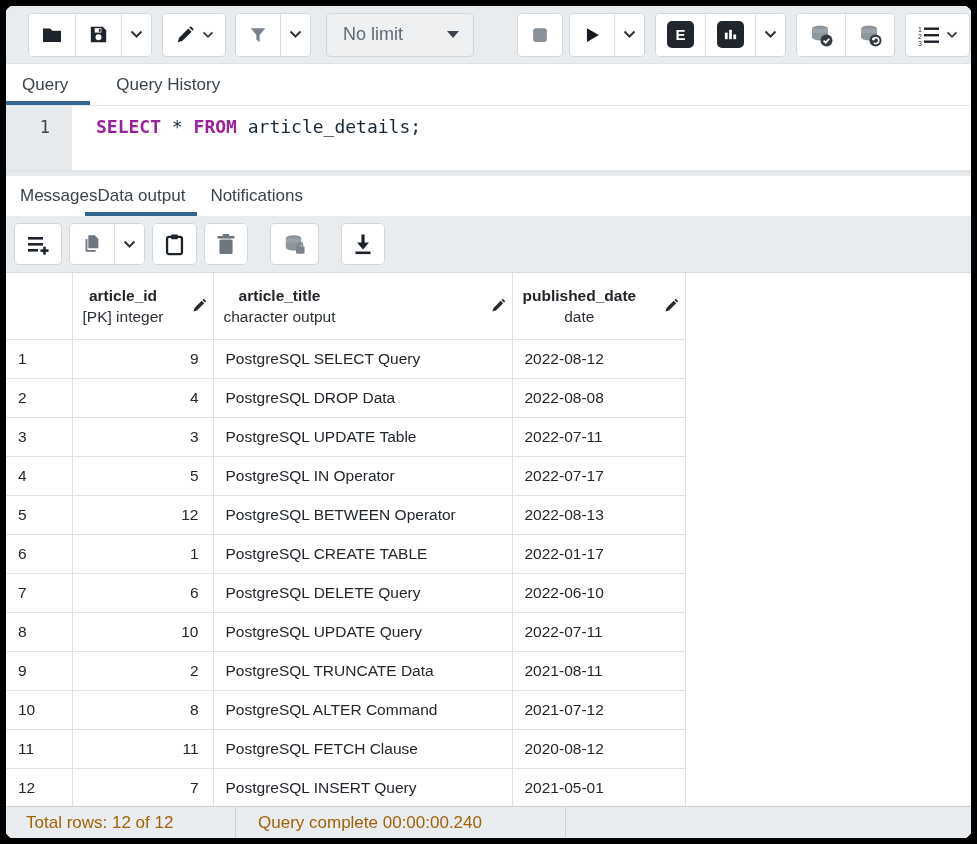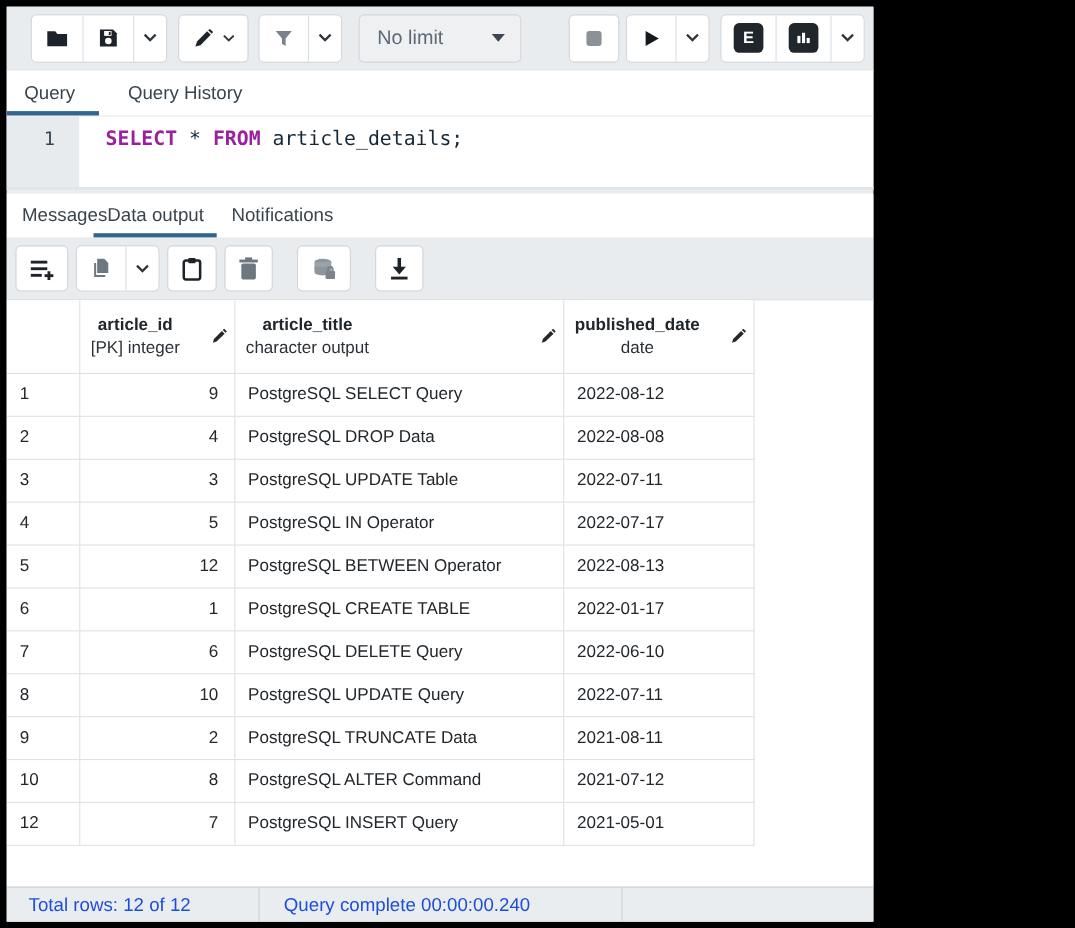--- a/index.html
+++ b/index.html
@@ -1,17 +1,17 @@
 <!DOCTYPE html>
 <html><head>
 <meta charset="utf-8">
 <style>
   * { box-sizing: border-box; margin: 0; padding: 0; }
   html,body { width: 977px; height: 844px; background:#000; font-family:"Liberation Sans", sans-serif; }
-  .frame { position:relative; width:794px; height:844px; background:#000; overflow:hidden; }
+  .frame { position:relative; width:977px; height:844px; background:#000; overflow:hidden;border-radius:28px; }
   .app { position:absolute; left:6px; top:6px; width:965px; height:832px; background:#eaedf0; overflow:hidden; }
 
   
   .toolbar { position:absolute; left:0; width:100%; display:flex; align-items:center; background:#e9ecef; }
   .toolbar.top { top:0; height:58px; padding-left:22px; border-bottom:1px solid #dfe3e6; }
   .toolbar.results { top:210px; height:56px; padding-left:8px; background:#e9ecef; }
   .btn-group { display:flex; height:44px; background:#fff; border:1px solid #d1d6db; border-radius:5px; overflow:hidden; }
   .toolbar.results .btn-group { height:42px; }
   .btn { display:flex; align-items:center; justify-content:center; background:#fff; border:none; cursor:pointer; padding:0 11px; min-width:38px; }
   .btn + .btn { border-left:1px solid #d9dde1; }
@@ -53,21 +53,21 @@
   .hdr .col-name { font-weight:bold; font-size:15.5px; color:#21262b; }
   .hdr .col-type { font-size:15.5px; color:#2b3136; }
   .hdr .pencil { flex:0 0 auto; margin-left:4px; }
   .grid td { height:39px; font-size:15.5px; color:#22272c; padding:0 10px; background:#fff; }
   td.c-rownum { padding-left:12px; color:#22272c; }
   td.c-id { text-align:right; padding-right:14px; }
   td.c-title { padding-left:12px; }
   td.c-date { padding-left:12px; }
 
   
-  .statusbar { position:absolute; left:0; bottom:0; width:100%; height:32px; background:#e9edf0; border-top:1px solid #ccd2d8; display:flex; align-items:center; font-size:17px; color:#1d4ed8; }
+  .statusbar { position:absolute; left:0; bottom:0; width:100%; height:32px; background:#e9edf0; border-top:1px solid #ccd2d8; display:flex; align-items:center; font-size:17px; color:#a16207; }
   .status-cell { height:100%; display:flex; align-items:center; border-right:1px solid #ccd2d8; }
   .status-cell.rows { width:230px; padding-left:20px; }
   .status-cell.msg { width:330px; padding-left:22px; }
 
   svg { display:block; }
 </style>
 </head>
 <body>
 
 <div class="frame">
@@ -447,20 +447,26 @@
               <td class="c-title">PostgreSQL TRUNCATE Data</td>
               <td class="c-date">2021-08-11</td>
             </tr>
             <tr>
               <td class="c-rownum">10</td>
               <td class="c-id">8</td>
               <td class="c-title">PostgreSQL ALTER Command</td>
               <td class="c-date">2021-07-12</td>
             </tr>
             <tr>
+              <td class="c-rownum">11</td>
+              <td class="c-id">11</td>
+              <td class="c-title">PostgreSQL FETCH Clause</td>
+              <td class="c-date">2020-08-12</td>
+            </tr>
+            <tr>
               <td class="c-rownum">12</td>
               <td class="c-id">7</td>
               <td class="c-title">PostgreSQL INSERT Query</td>
               <td class="c-date">2021-05-01</td>
             </tr>
           </tbody>
     </table>
   </div>
 
   <div class="statusbar">

